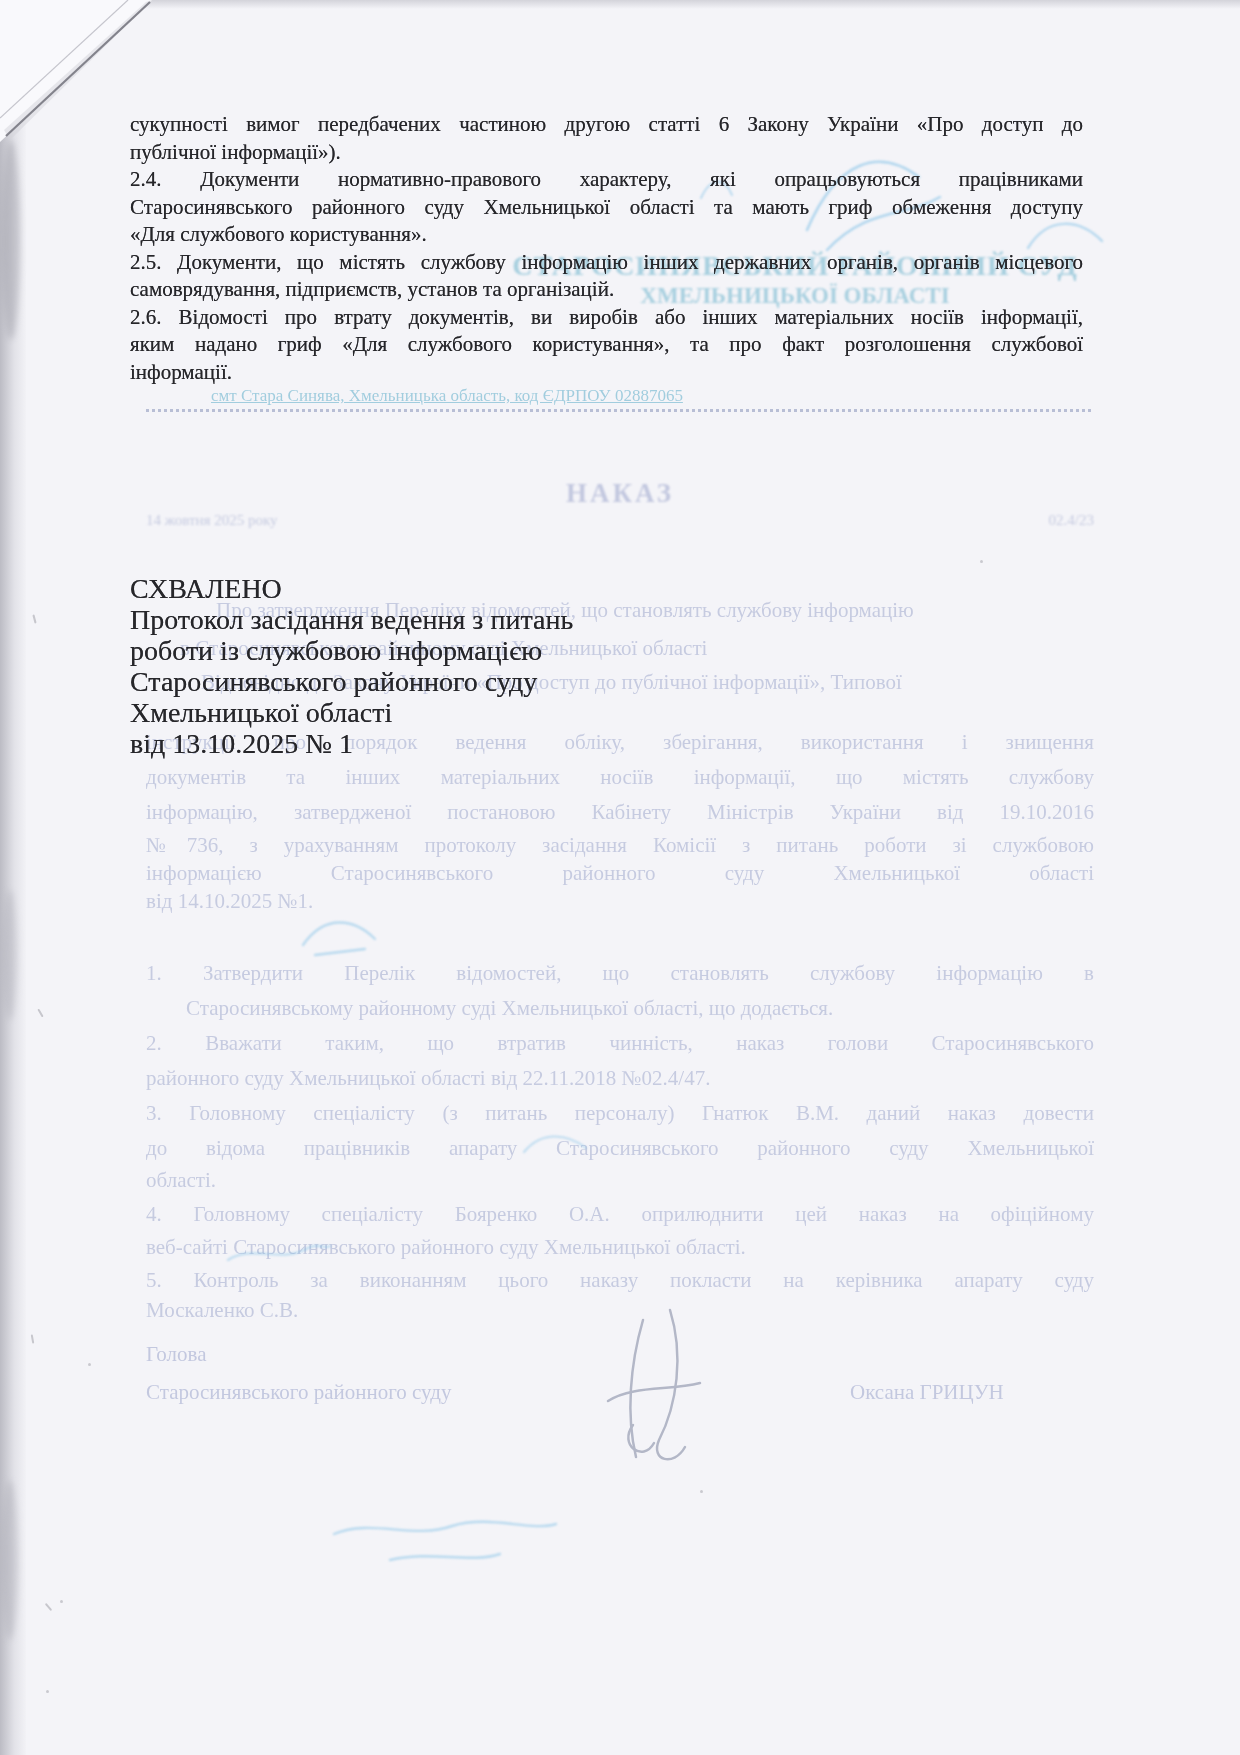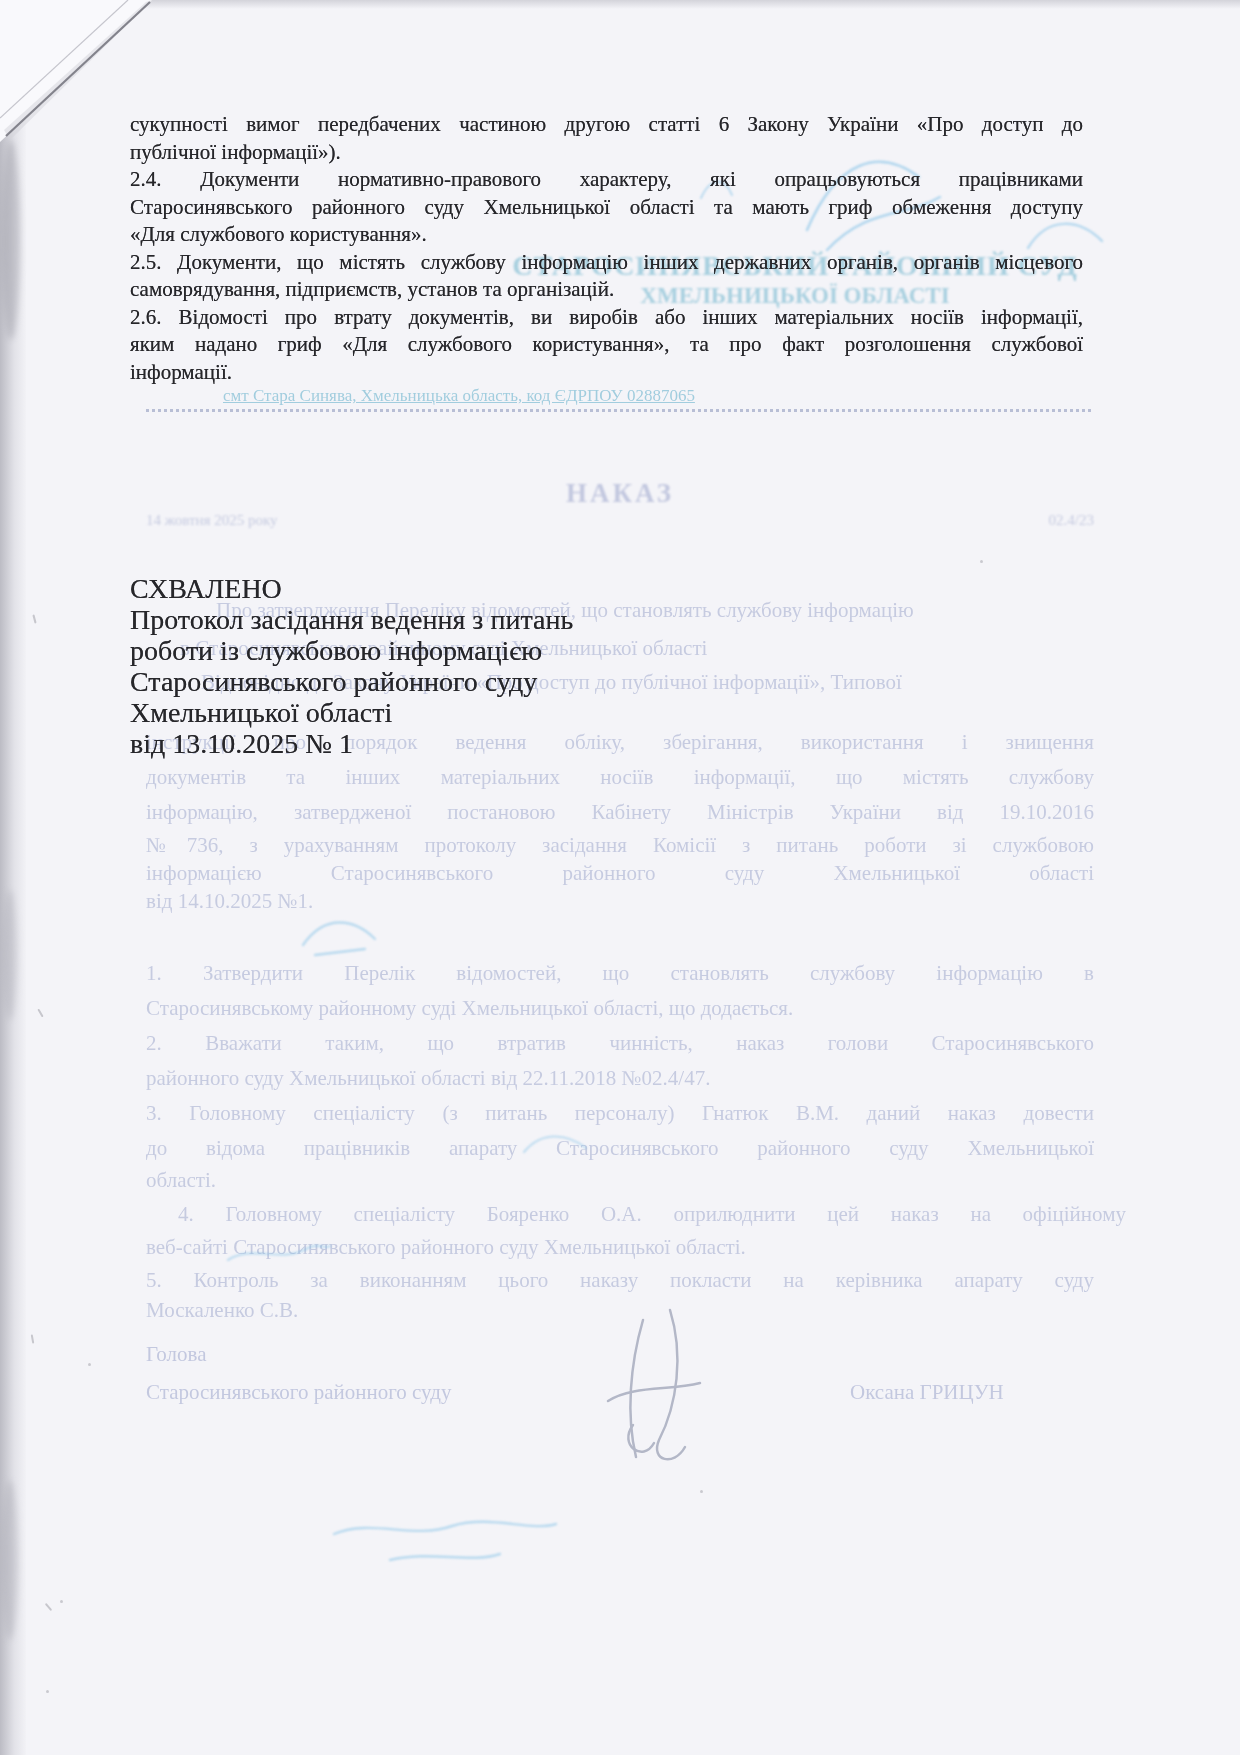--- a/index.html
+++ b/index.html
@@ -22,21 +22,21 @@
   .bline{text-align:justify;text-align-last:justify;}
   .bline.last{text-align-last:left;}
   .approval{position:absolute;left:130px;top:573px;width:520px;color:#26262a;
     font-size:28px;line-height:31px;text-shadow:0 0 .6px rgba(20,20,25,.7);}
   
   .gline{position:absolute;left:146px;width:948px;font-size:21px;
     color:rgba(108,122,180,.34);filter:blur(.7px);white-space:nowrap;overflow:visible;}
   .gline.gj{white-space:normal;text-align:justify;text-align-last:justify;}
   .ghead{position:absolute;left:490px;width:610px;text-align:center;
     color:rgba(45,150,185,.38);filter:blur(.8px);font-weight:bold;}
-  .gaddr{position:absolute;left:223px;top:386px;width:855px;font-size:17px;
+  .gaddr{position:absolute;left:211px;top:386px;width:855px;font-size:17px;
     color:rgba(45,150,185,.42);filter:blur(.6px);text-decoration:underline;white-space:nowrap;}
   .gsep{position:absolute;left:146px;top:409px;width:945px;height:0;
     border-top:3px dotted rgba(110,125,170,.45);filter:blur(.4px);}
   .gtitle{position:absolute;left:146px;top:478px;width:948px;text-align:center;
     font-size:27px;letter-spacing:3px;color:rgba(108,122,180,.36);filter:blur(.8px);font-weight:bold;}
   .gdate{position:absolute;left:146px;top:512px;width:948px;display:flex;
     justify-content:space-between;font-size:15px;color:rgba(108,122,180,.34);filter:blur(.8px);}
   .gsig{position:absolute;font-size:21px;color:rgba(108,122,180,.36);filter:blur(.7px);white-space:nowrap;}
   svg{position:absolute;}
 </style>
@@ -82,27 +82,27 @@
   <div class="gline" style="top:598px;padding-left:70px;">Про затвердження Переліку відомостей, що становлять службову інформацію</div>
   <div class="gline" style="top:636px;padding-left:34px;">в Старосинявському районному суді Хмельницької області</div>
   <div class="gline" style="top:662px;padding-left:55px;margin-top:8px;">Відповідно до Закону України «Про доступ до публічної інформації», Типової</div>
   <div class="gline gj" style="top:730px;">інструкції про порядок ведення обліку, зберігання, використання і знищення</div>
   <div class="gline gj" style="top:765px;">документів та інших матеріальних носіїв інформації, що містять службову</div>
   <div class="gline gj" style="top:800px;">інформацію, затвердженої постановою Кабінету Міністрів України від 19.10.2016</div>
   <div class="gline gj" style="top:833px;">№736, з урахуванням протоколу засідання Комісії з питань роботи зі службовою</div>
   <div class="gline gj" style="top:861px;">інформацією Старосинявського районного суду Хмельницької області</div>
   <div class="gline" style="top:889px;">від 14.10.2025 №1.</div>
   <div class="gline gj" style="top:961px;">1. Затвердити Перелік відомостей, що становлять службову інформацію в</div>
-  <div class="gline" style="top:996px;">Старосинявському районному суді Хмельницької області, що додається.</div>
+  <div class="gline" style="top:996px;margin-left:40px;">Старосинявському районному суді Хмельницької області, що додається.</div>
   <div class="gline gj" style="top:1031px;">2. Вважати таким, що втратив чинність, наказ  голови Старосинявського</div>
   <div class="gline" style="top:1066px;">районного суду Хмельницької області від 22.11.2018 №02.4/47.</div>
   <div class="gline gj" style="top:1101px;">3. Головному спеціалісту (з питань персоналу) Гнатюк В.М.  даний наказ довести</div>
   <div class="gline gj" style="top:1136px;">до відома працівників апарату Старосинявського районного  суду Хмельницької</div>
   <div class="gline" style="top:1168px;">області.</div>
-  <div class="gline gj" style="top:1202px;margin-left:32px;">4. Головному спеціалісту Бояренко О.А. оприлюднити  цей наказ на офіційному</div>
+  <div class="gline gj" style="top:1202px;">4. Головному спеціалісту Бояренко О.А. оприлюднити  цей наказ на офіційному</div>
   <div class="gline" style="top:1235px;">веб-сайті Старосинявського районного суду Хмельницької області.</div>
   <div class="gline gj" style="top:1268px;">5. Контроль за виконанням цього наказу покласти  на керівника апарату суду</div>
   <div class="gline" style="top:1298px;">Москаленко С.В.</div>
 
   <div class="gsig" style="left:146px;top:1342px;">Голова</div>
   <div class="gsig" style="left:146px;top:1380px;">Старосинявського районного суду</div>
   <div class="gsig" style="left:850px;top:1380px;">Оксана ГРИЦУН</div>
 
   <svg width="130" height="175" style="left:588px;top:1305px;filter:blur(.4px);opacity:.55;">
     <g fill="none" stroke="#7e86a0" stroke-width="2.5" stroke-linecap="round">

